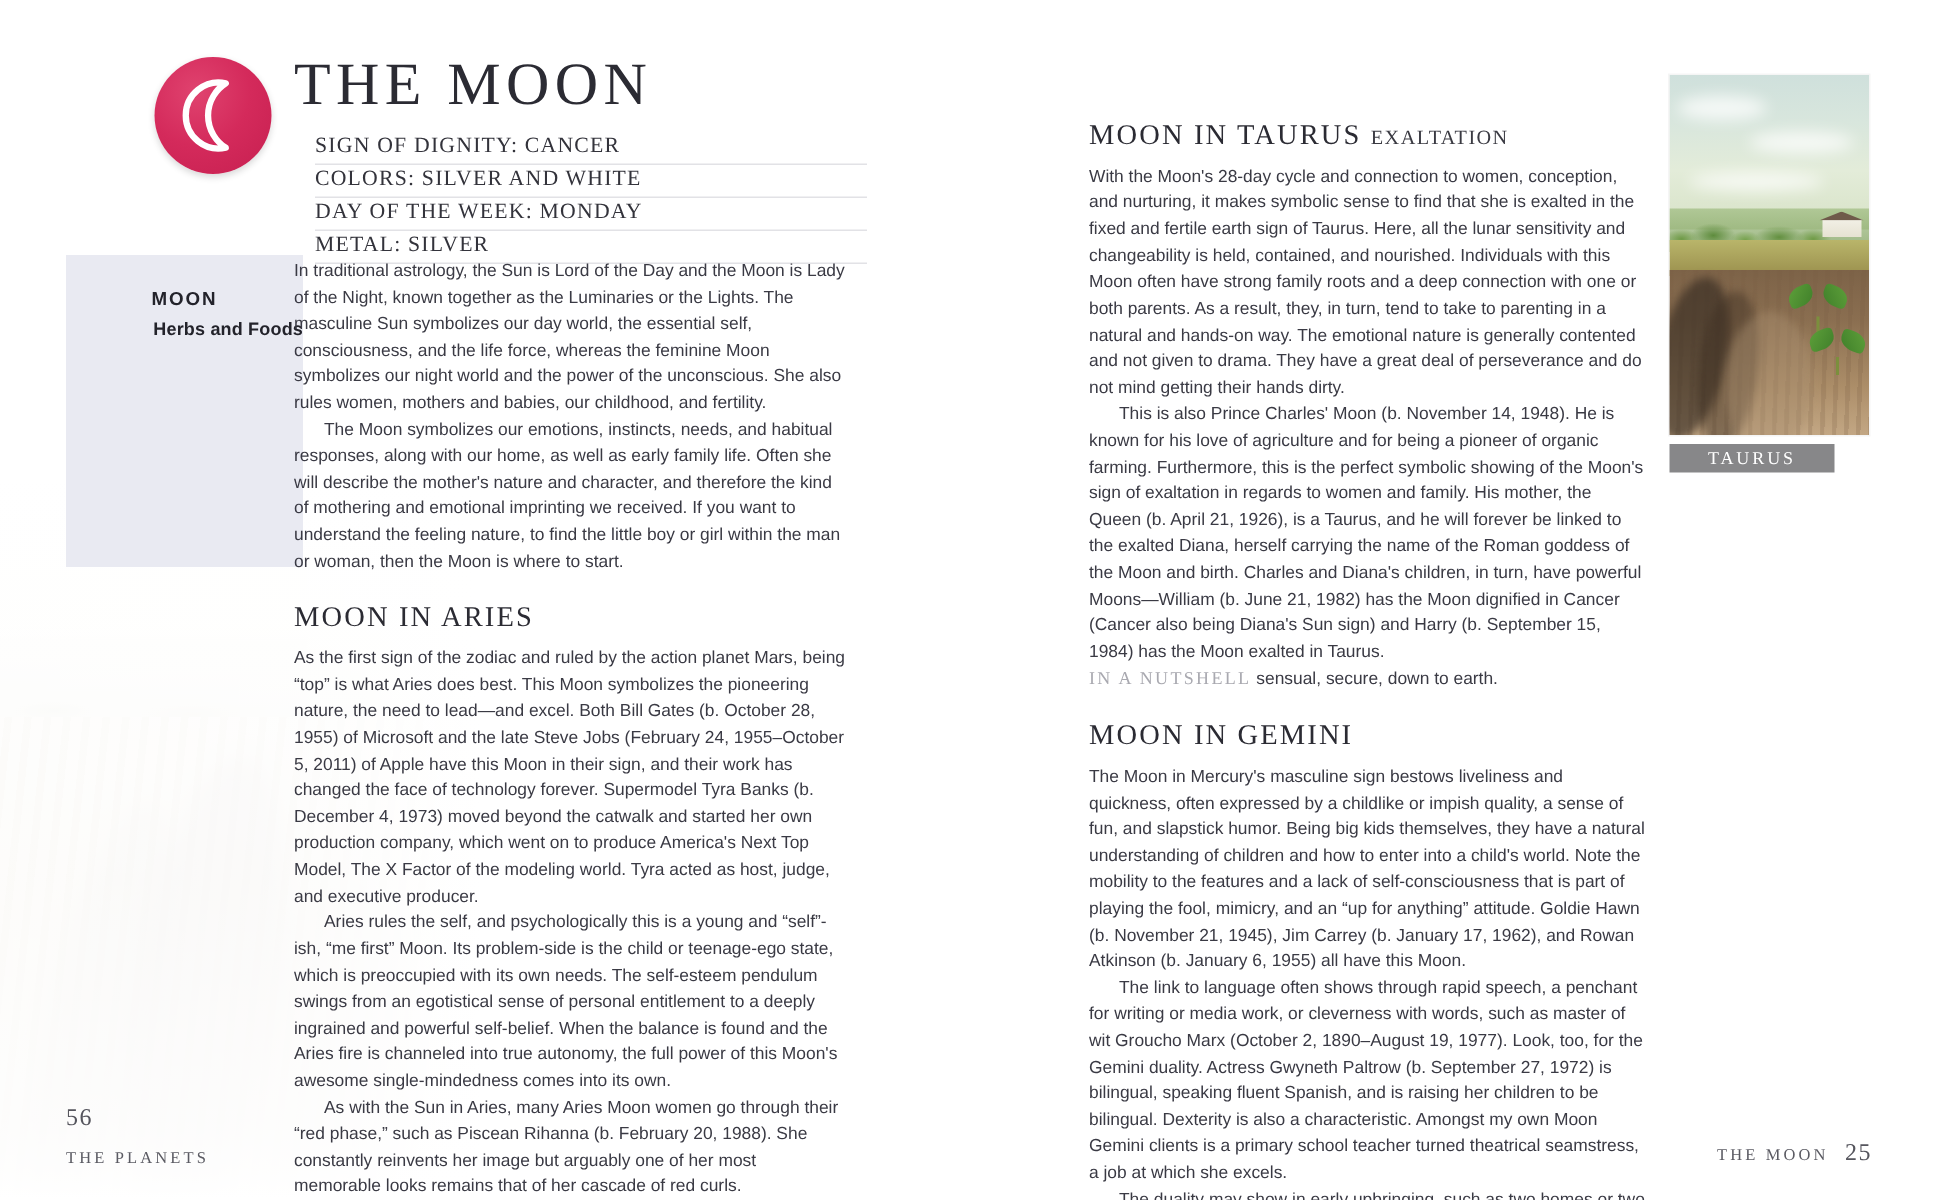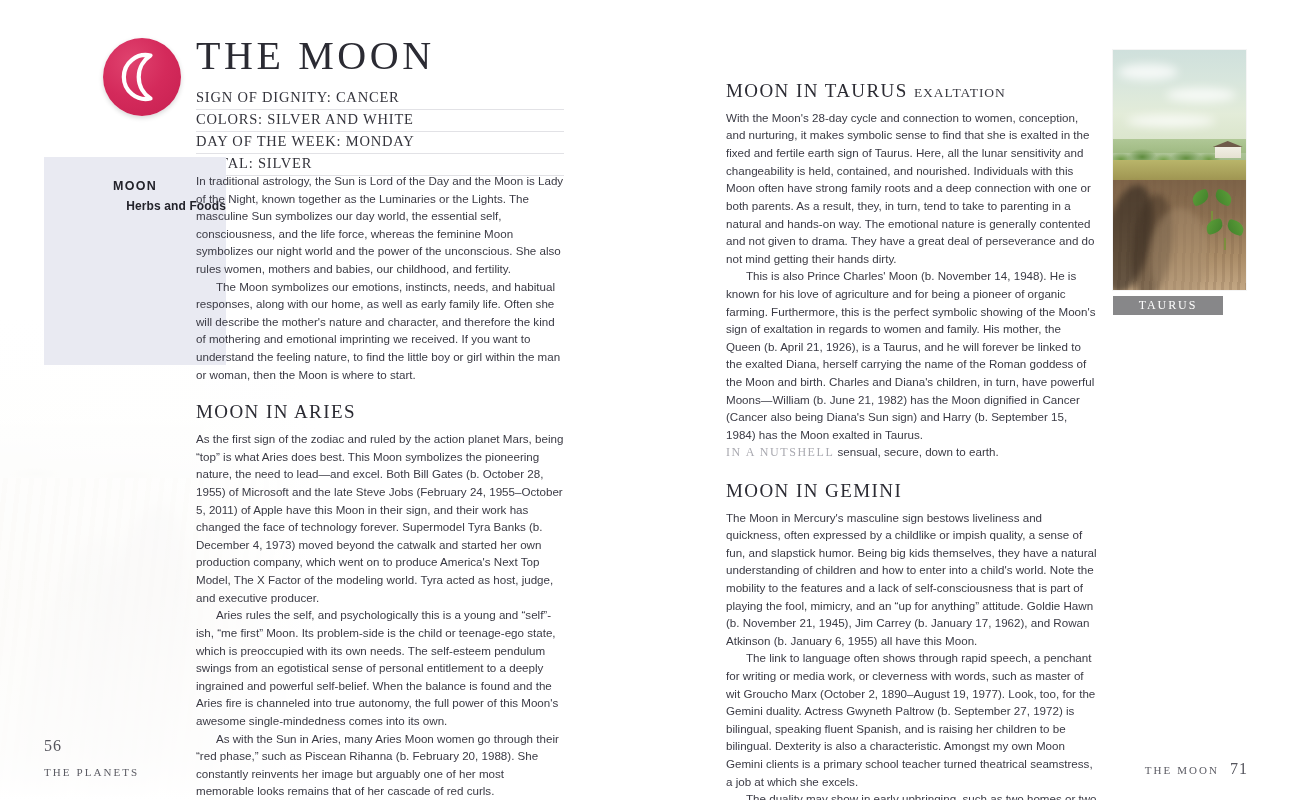--- a/index.html
+++ b/index.html
@@ -53,31 +53,31 @@
   
   .roundel{
     position:absolute;left:103px;top:38px;width:78px;height:78px;
     border-radius:50%;
     background:radial-gradient(circle at 36% 30%, #e0436f 0%, #d42a5b 48%, #c61f50 100%);
     box-shadow:0 2px 5px rgba(0,0,0,.16);
   }
   .roundel svg{position:absolute;left:0;top:0;}
 
   
-  .facts{position:absolute;left:196px;top:88px;width:368px;}
+  .facts{position:absolute;left:210px;top:88px;width:368px;}
   .fact{
     font-family:"Liberation Serif", serif;
     font-size:14.5px;letter-spacing:.055em;color:#33333b;
     padding:1px 0 3px 0;border-bottom:1px solid #e2e2e6;
     white-space:nowrap;
   }
 
   
   .sidebox{
-    position:absolute;left:44px;top:157px;width:182px;height:208px;
+    position:absolute;left:44px;top:170px;width:158px;height:208px;
     background:#e9eaf2;
   }
   .sidebox .sb-title{
     margin:22px 0 0 0;text-align:center;font-size:12.5px;font-weight:bold;
     letter-spacing:.10em;color:#23232b;
   }
   .sidebox .sb-sub{
     margin:6px 0 0 0;text-align:right;font-size:12px;font-weight:bold;
     color:#23232b;letter-spacing:.01em;
   }
@@ -251,16 +251,16 @@
     </div>
   </div>
   <div class="illo-caption">TAURUS</div>
 
   <div class="folio folio-left">
     <span class="num">56</span>
     <span class="lbl">THE PLANETS</span>
   </div>
   <div class="folio folio-right">
     <span class="lbl">THE MOON</span>
-    <span class="num">71</span>
+    <span class="num">25</span>
   </div>
 
 </div>
 
 </body></html>

